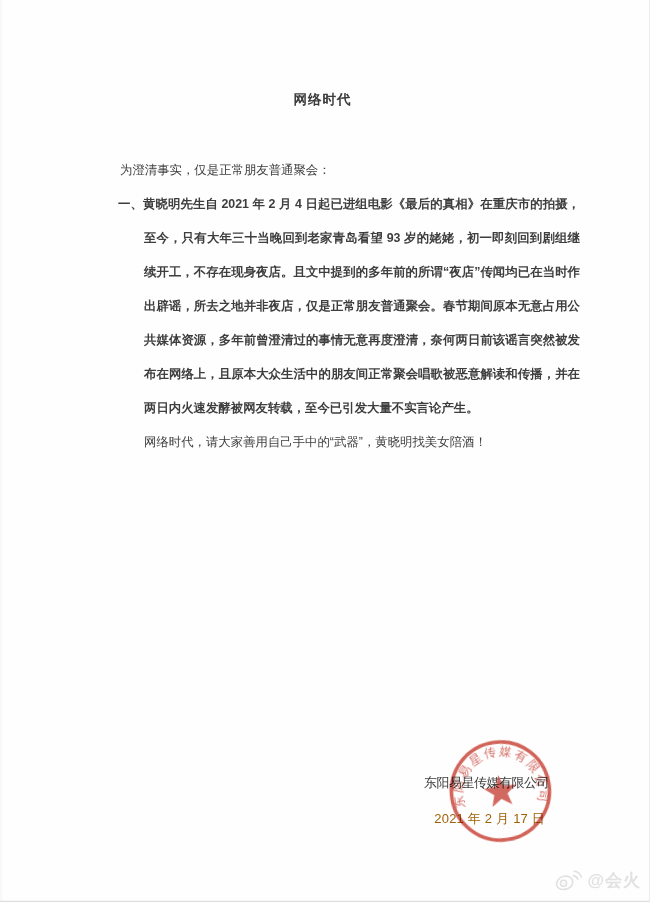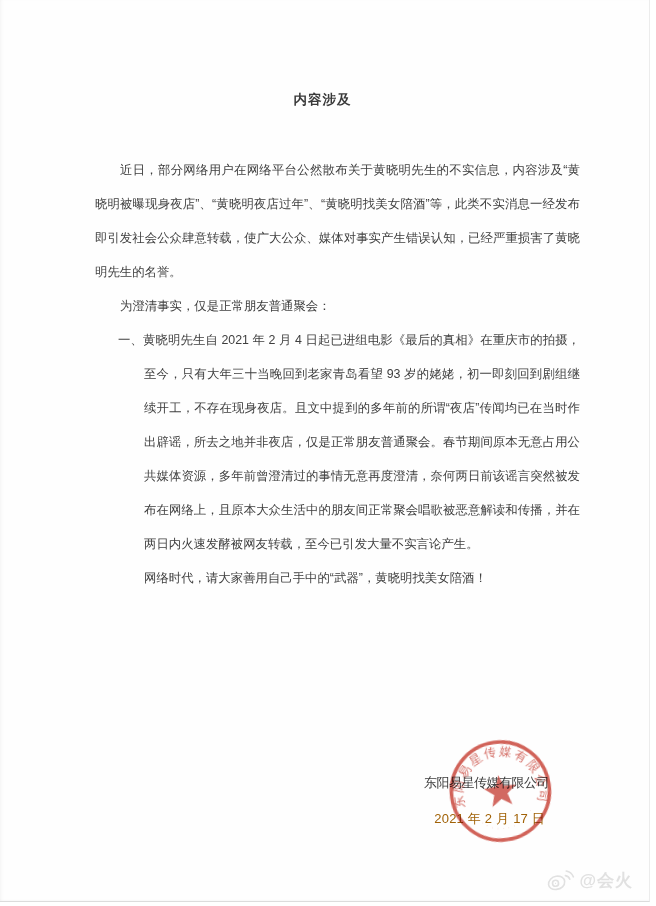--- a/index.html
+++ b/index.html
@@ -28,21 +28,21 @@
     color:#3a3a3a;
   }
   .doc-body {
     position:absolute; left:95px; top:153px; width:485px;
     font-size:12.4px;
     line-height:34px;
     text-align:justify;
     color:#3e3e3e;
   }
   .doc-body p { margin:0; padding:0; text-indent:25px; }
-  .doc-body .li { text-indent:-26px; padding-left:49px; }
+  .doc-body .li { text-indent:-26px; padding-left:49px;font-weight:bold; }
   .doc-body .li .marker { display:inline; }
   .doc-body .closing { text-indent:0; margin-left:49px; }
   .sig-company {
     position:absolute; top:775px; right:100px;
     font-size:13px; letter-spacing:-0.5px;
     line-height:15px; color:#3c3c3c;
     z-index:2;
   }
   .sig-date {
     position:absolute; top:811px; right:104px;
@@ -54,41 +54,40 @@
     position:absolute; left:444px; top:735px;
     width:113px; height:113px;
     mix-blend-mode:multiply;
     opacity:0.92;
     filter:blur(0.4px);
     transform:rotate(-8deg);
     z-index:3;
     pointer-events:none;
   }
   .watermark {
-    position:absolute; right:16px; bottom:8px;
+    position:absolute; right:8px; bottom:8px;
     display:flex; align-items:center; gap:3px;
     z-index:1;
     margin-top:16px;
   }
   .watermark .wm-icon { width:30px; height:25px; transform:rotate(-6deg); }
   .watermark .wm-text {
     font-size:17px; font-weight:bold;
     color:#e1e1e1; letter-spacing:1px;
     line-height:17px;
   }
 </style>
 </head>
 <body>
 
 <div class="page">
 
-  <div class="doc-title">内容涉及</div>
+  <div class="doc-title">网络时代</div>
 
   <div class="doc-body">
-    <p>近日，部分网络用户在网络平台公然散布关于黄晓明先生的不实信息，内容涉及“黄晓明被曝现身夜店”、“黄晓明夜店过年”、“黄晓明找美女陪酒”等，此类不实消息一经发布即引发社会公众肆意转载，使广大公众、媒体对事实产生错误认知，已经严重损害了黄晓明先生的名誉。</p>
     <p>为澄清事实，仅是正常朋友普通聚会：</p>
     <p class="li"><span class="marker">一、</span><span>黄晓明先生自 2021 年 2 月 4 日起已进组电影《最后的真相》在重庆市的拍摄，至今，只有大年三十当晚回到老家青岛看望 93 岁的姥姥，初一即刻回到剧组继续开工，不存在现身夜店。且文中提到的多年前的所谓“夜店”传闻均已在当时作出辟谣，所去之地并非夜店，仅是正常朋友普通聚会。春节期间原本无意占用公共媒体资源，多年前曾澄清过的事情无意再度澄清，奈何两日前该谣言突然被发布在网络上，且原本大众生活中的朋友间正常聚会唱歌被恶意解读和传播，并在两日内火速发酵被网友转载，至今已引发大量不实言论产生。</span></p>
     <p class="closing">网络时代，请大家善用自己手中的“武器”，黄晓明找美女陪酒！</p>
   </div>
 
   <div class="sig-company">东阳易星传媒有限公司</div>
 
   <div class="sig-date">2021 年 2 月 17 日</div>
 
   <svg class="seal" viewBox="0 0 113 113">

